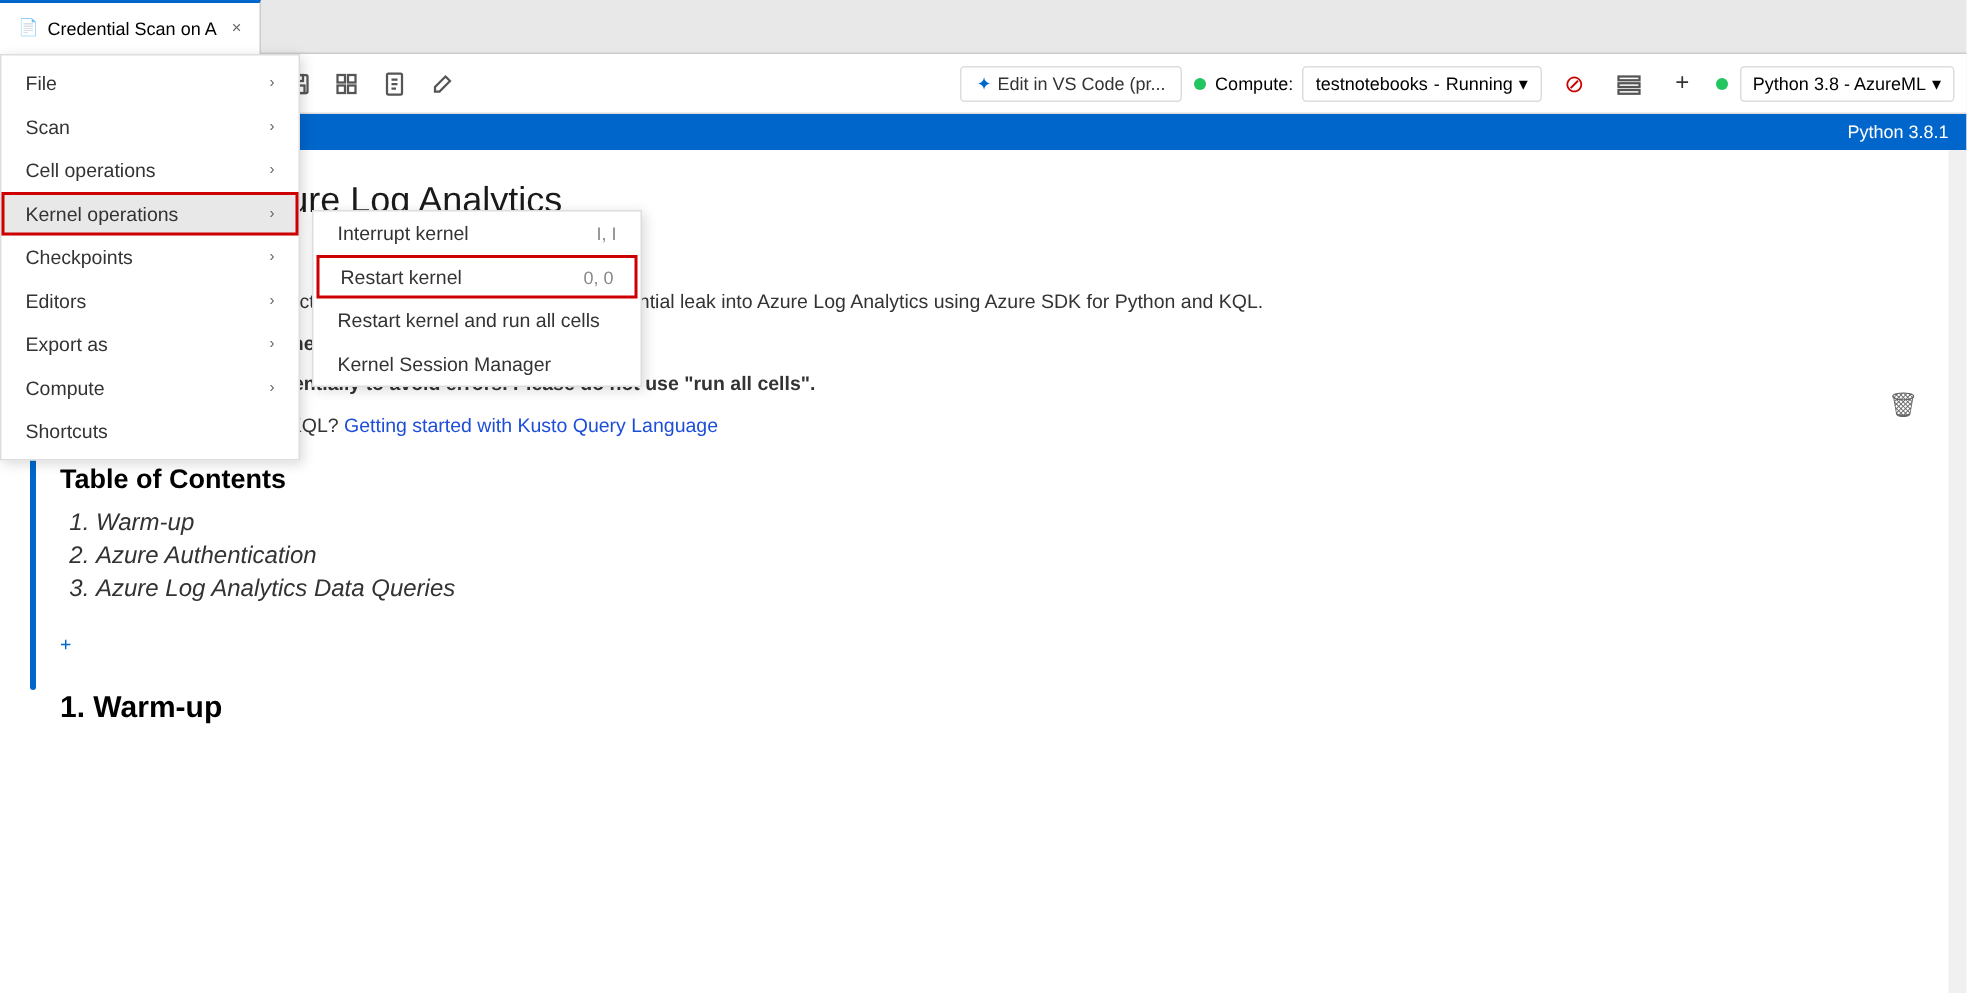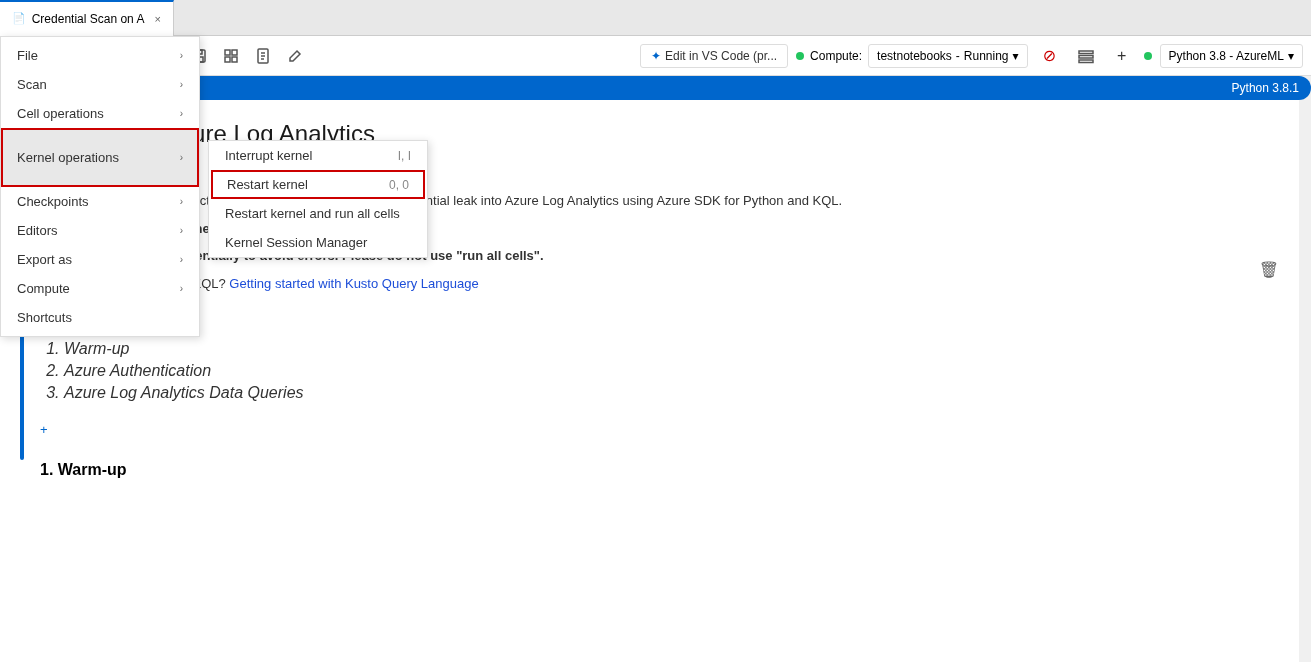--- a/index.html
+++ b/index.html
@@ -130,21 +130,20 @@
     
     .info-bar {
       background: #0066cc;
       color: #fff;
       font-size: 12px;
       padding: 4px 12px;
       display: flex;
       justify-content: flex-end;
       align-items: center;
       height: 24px;
-      border-radius: 12px;
     }
 
     
     .content-area {
       display: flex;
       height: calc(662px - 36px - 40px - 24px);
       overflow: hidden;
       background: #fff;
     }
 
@@ -161,21 +160,21 @@
       color: #1a1a1a;
       margin-bottom: 12px;
     }
     .notebook-subtitle { font-size: 13px; color: #0066cc; margin-bottom: 16px; }
     .notebook-desc { font-size: 13px; color: #333; margin-bottom: 8px; line-height: 1.5; }
     .notebook-desc a { color: #0066cc; text-decoration: none; }
     .notebook-bold { font-weight: bold; }
     .toc-title { font-size: 18px; font-weight: 600; margin: 16px 0 10px; }
     .toc-list { padding-left: 24px; }
     .toc-list li { margin-bottom: 4px; font-size: 16px; color: #333; font-style: italic; }
-    .section-title { font-size: 16px; font-weight: 600; margin-top: 20px; }
+    .section-title { font-size: 20px; font-weight: 600; margin-top: 20px; }
 
     .cell-bar { position: absolute; left: 20px; top: 160px; width: 4px; height: 200px; background: #0066cc; border-radius: 2px; }
     .delete-btn { position: absolute; right: 20px; top: 160px; color: #666; cursor: pointer; font-size: 16px; }
     .add-cell-btn { display: flex; align-items: center; gap: 4px; color: #0066cc; font-size: 13px; cursor: pointer; margin-top: 16px; padding: 4px 0; }
 
     
     .scrollbar-track { width: 12px; background: #f0f0f0; }
 
     
     .menu-overlay {
@@ -356,21 +355,21 @@
       <span class="menu-chevron">›</span>
     </div>
     <div class="menu-item">
       <span>Scan</span>
       <span class="menu-chevron">›</span>
     </div>
     <div class="menu-item">
       <span>Cell operations</span>
       <span class="menu-chevron">›</span>
     </div>
-    <div class="menu-item" style="border: 2px solid #cc0000; background: #e8e8e8; margin: 0 0; padding: 20px 14px;">
+    <div class="menu-item" style="border: 2px solid #cc0000; background: #e8e8e8; margin: 0 0; padding: 5px 14px;">
       <span>Kernel operations</span>
       <span class="menu-chevron">›</span>
     </div>
     <div class="menu-item">
       <span>Checkpoints</span>
       <span class="menu-chevron">›</span>
     </div>
     <div class="menu-item">
       <span>Editors</span>
       <span class="menu-chevron">›</span>

